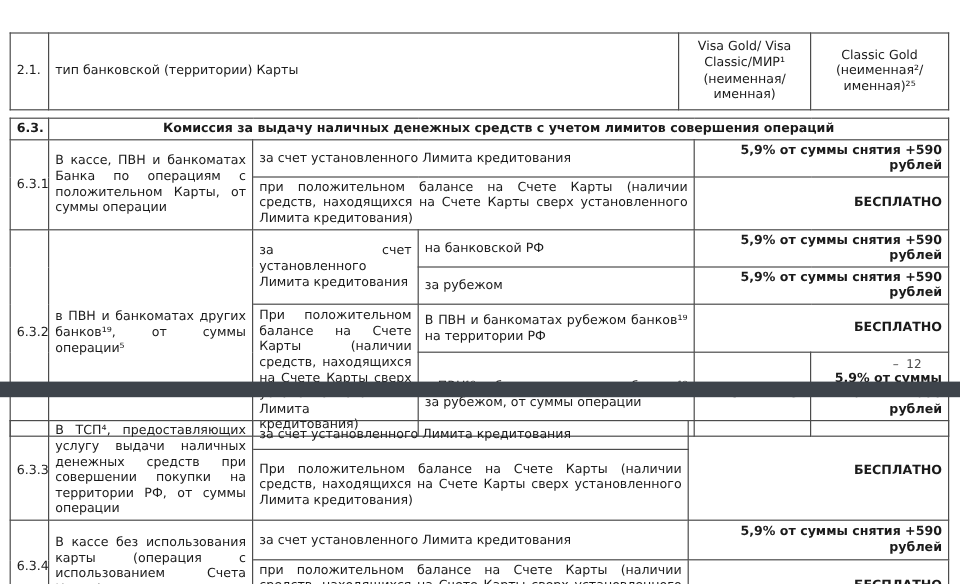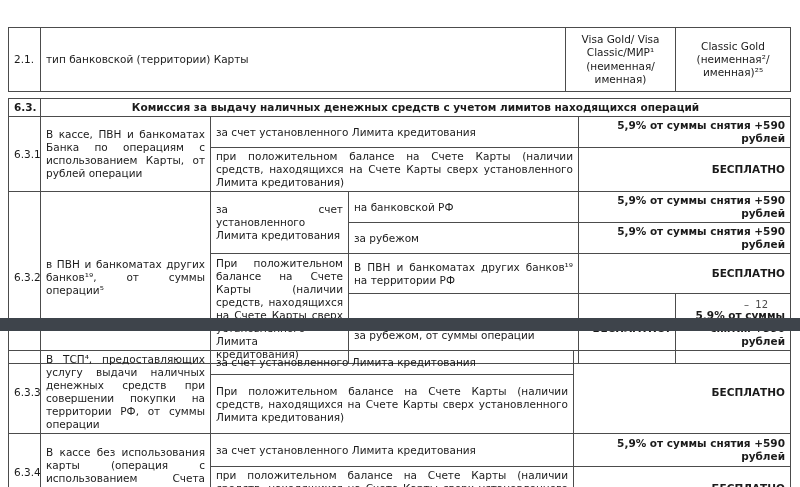--- a/index.html
+++ b/index.html
@@ -92,46 +92,46 @@
       <col style="width:32px">
         <col style="width:170px">
         <col style="width:138px">
         <col style="width:230px">
         <col style="width:97px">
         <col style="width:115px">
     </colgroup>
     <tbody>
         <tr class="r-head">
       <td class="num bold">6.3.</td>
-      <td colspan="5" class="center bold">Комиссия за выдачу наличных денежных средств с учетом лимитов находящихся операций</td>
+      <td colspan="5" class="center bold">Комиссия за выдачу наличных денежных средств с учетом лимитов совершения операций</td>
     </tr>
     <tr class="r631a">
       <td class="num" rowspan="2">6.3.1.</td>
-      <td class="just" rowspan="2">В кассе, ПВН и банкоматах Банка по операциям с использованием Карты, от рублей операции</td>
+      <td class="just" rowspan="2">В кассе, ПВН и банкоматах Банка по операциям с положительном Карты, от суммы операции</td>
       <td colspan="2">за счет установленного Лимита кредитования</td>
       <td colspan="2" class="fee">5,9% от суммы снятия +590 рублей</td>
     </tr>
     <tr class="r631b">
       <td colspan="2" class="just">при положительном балансе на Счете Карты (наличии средств, находящихся на Счете Карты сверх установленного Лимита кредитования)</td>
       <td colspan="2" class="fee">БЕСПЛАТНО</td>
     </tr>
     <tr class="r632a">
       <td class="num" rowspan="4">6.3.2.</td>
       <td class="just" rowspan="4">в ПВН и банкоматах других банков¹⁹, от суммы операции⁵</td>
       <td rowspan="2" class="just">за счет установленного Лимита кредитования</td>
       <td>на банковской РФ</td>
       <td colspan="2" class="fee">5,9% от суммы снятия +590 рублей</td>
     </tr>
     <tr class="r632b">
       <td>за рубежом</td>
       <td colspan="2" class="fee">5,9% от суммы снятия +590 рублей</td>
     </tr>
     <tr class="r632c">
       <td rowspan="2" class="just">При положительном балансе на Счете Карты (наличии средств, находящихся на Счете Карты сверх установленного Лимита кредитования)</td>
-      <td class="just">В ПВН и банкоматах других банков¹⁹ на территории РФ</td>
+      <td class="just">В ПВН и банкоматах рубежом банков¹⁹ на территории РФ</td>
       <td colspan="2" class="fee">БЕСПЛАТНО</td>
     </tr>
     <tr class="r632d">
       <td class="just">в ПВН¹⁸ и банкоматах других банков¹⁹ за рубежом, от суммы операции</td>
       <td class="fee">БЕСПЛАТНО:</td>
       <td class="fee">5,9% от суммы снятия +590 рублей</td>
     </tr>
   </tbody>
     </table>
 

